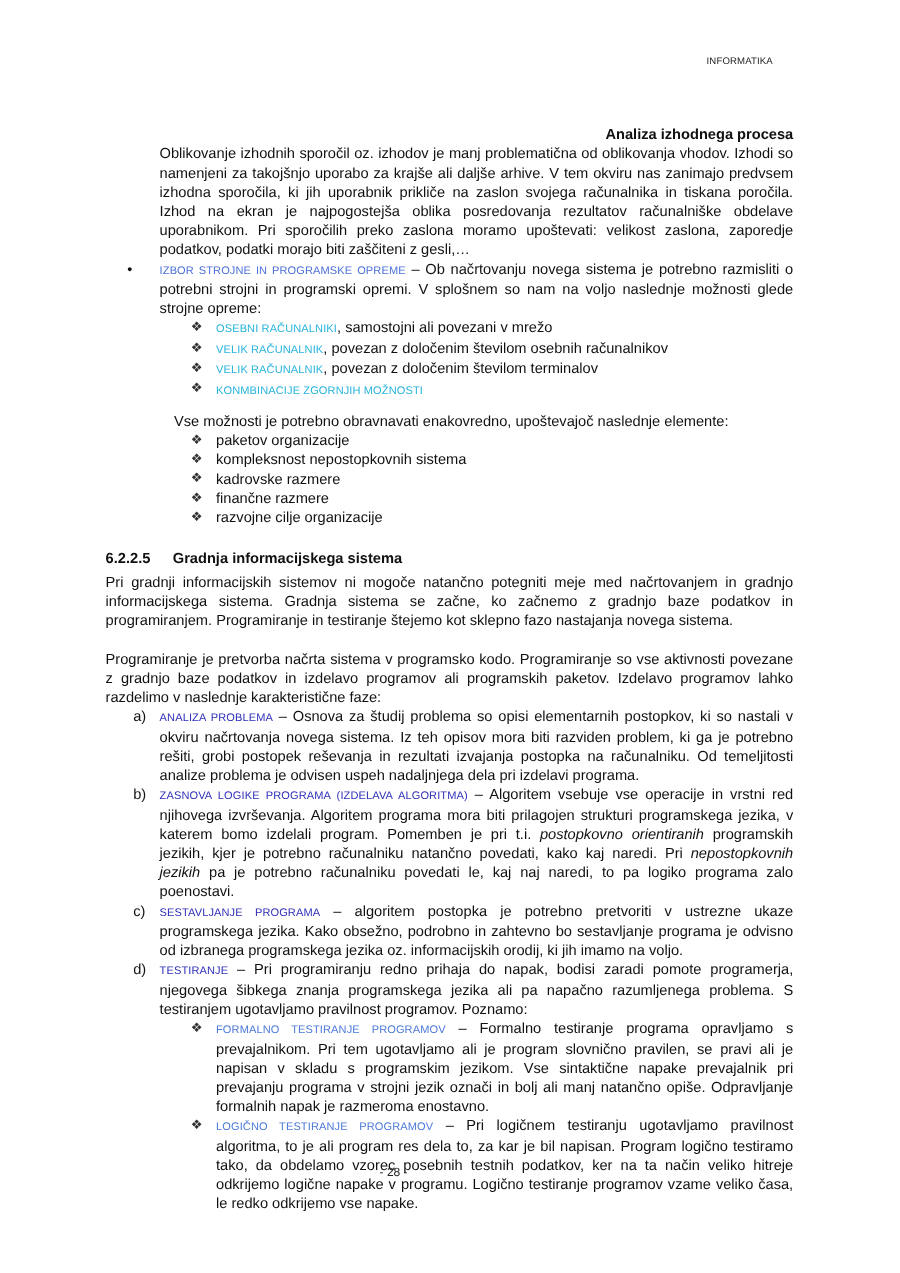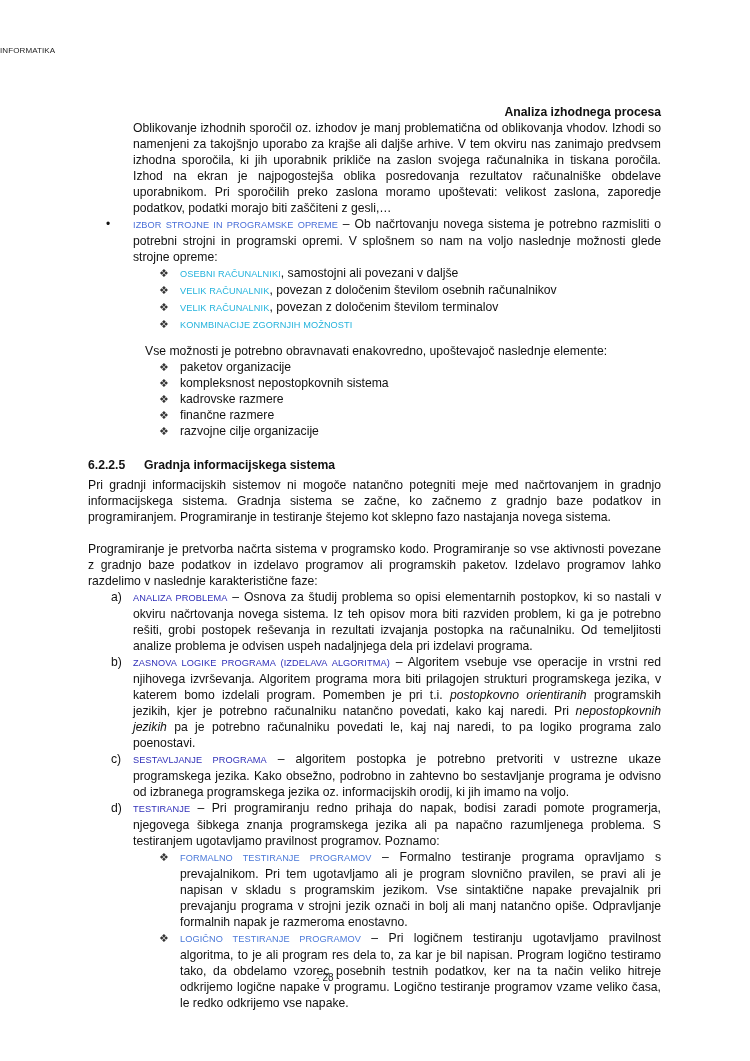--- a/index.html
+++ b/index.html
@@ -1,21 +1,21 @@
 <!DOCTYPE html>
 <html><head>
 <meta charset="utf-8">
 <style>
   html, body { margin: 0; padding: 0; background: #ffffff; }
   body {
     width: 750px; height: 1061px; position: relative; overflow: hidden;
     font-family: "Liberation Sans", sans-serif; color: #111;
   }
   .header {
-    position: absolute; top: 46px; left: 0; width: 644px; text-align: left;
+    position: absolute; top: 46px; left: 0; width: 644px; text-align: right;
     font-size: 8px; color: #222; letter-spacing: 0.1px;
   }
   .footer {
     position: absolute; top: 972px; left: 0; width: 656px; text-align: center;
     font-size: 10px; color: #222;
   }
   .content {
     position: absolute; top: 104px; left: 88px; width: 573px;
     font-size: 12.2px; line-height: 16px;
   }
@@ -57,21 +57,21 @@
     <div class="bold">Analiza izhodnega procesa</div>
     <div class="j">Oblikovanje izhodnih sporočil oz. izhodov je manj problematična od oblikovanja vhodov. Izhodi so namenjeni za takojšnjo uporabo za krajše ali daljše arhive. V tem okviru nas zanimajo predvsem izhodna sporočila, ki jih uporabnik prikliče na zaslon svojega računalnika in tiskana poročila. Izhod na ekran je najpogostejša oblika posredovanja rezultatov računalniške obdelave uporabnikom. Pri sporočilih preko zaslona moramo upoštevati: velikost zaslona, zaporedje podatkov, podatki morajo biti zaščiteni z gesli,…</div>
   </div>
 
   <div class="bullet-row j">
     <span class="dot">•</span>
     <span class="sc c-blue">IZBOR STROJNE IN PROGRAMSKE OPREME</span><span> – Ob načrtovanju novega sistema je potrebno razmisliti o potrebni strojni in programski opremi. V splošnem so nam na voljo naslednje možnosti glede strojne opreme:</span>
   </div>
 
   <ul class="diamond-list">
-    <li><span class="dm">❖</span><span class="sc c-cyan">OSEBNI RAČUNALNIKI</span><span>, samostojni ali povezani v daljše</span></li>
+    <li><span class="dm">❖</span><span class="sc c-cyan">OSEBNI RAČUNALNIKI</span><span>, samostojni ali povezani v mrežo</span></li>
     <li><span class="dm">❖</span><span class="sc c-cyan">VELIK RAČUNALNIK</span><span>, povezan z določenim številom osebnih računalnikov</span></li>
     <li><span class="dm">❖</span><span class="sc c-cyan">VELIK RAČUNALNIK</span><span>, povezan z določenim številom terminalov</span></li>
     <li><span class="dm">❖</span><span class="sc c-cyan">KONMBINACIJE ZGORNJIH MOŽNOSTI</span><span></span></li>
   </ul>
 
   <div class="vse">Vse možnosti je potrebno obravnavati enakovredno, upoštevajoč naslednje elemente:</div>
 
   <ul class="diamond-list">
     <li><span class="dm">❖</span><span>paketov organizacije</span></li>
     <li><span class="dm">❖</span><span>kompleksnost nepostopkovnih sistema</span></li>

